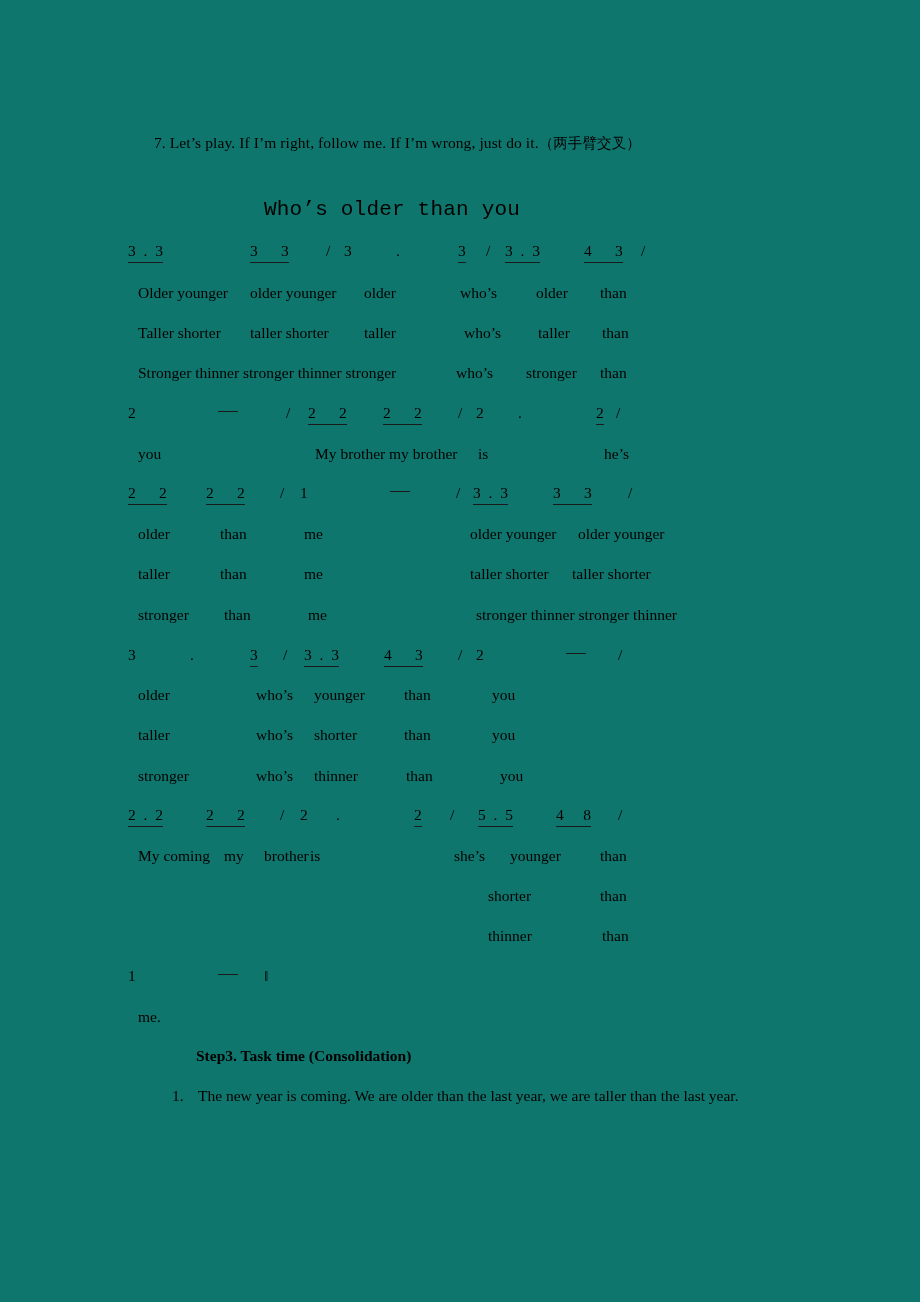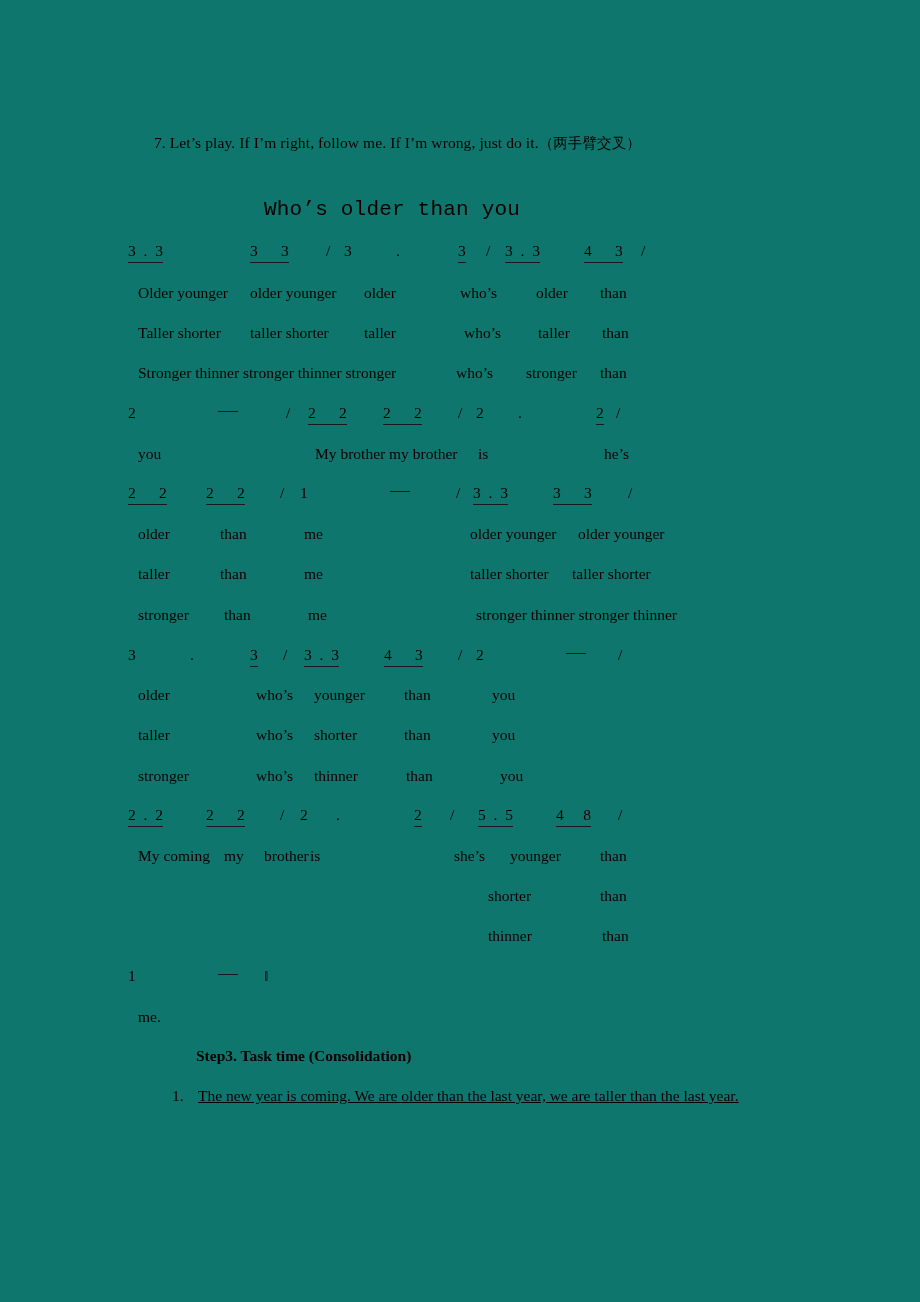--- a/index.html
+++ b/index.html
@@ -90,21 +90,21 @@
     font-size: 15.5px;
     line-height: 20px;
   }
 
   
   .step-head {
     font-weight: bold;
     font-size: 15.5px;
   }
   .list-num { font-size: 15.5px; }
-  .list-text { font-size: 15.5px; text-decoration: underline; }
+  .list-text { font-size: 15.5px; }
 </style>
 </head>
 <body>
 
 <div class="page">
 
   <div class="abs para" style="left:138px; top:119px;">
     <span>7. Let’s play. If I’m right, follow me. If I’m wrong, just do it.</span><span class="cn">（两手臂交叉）</span>
   </div>
 

